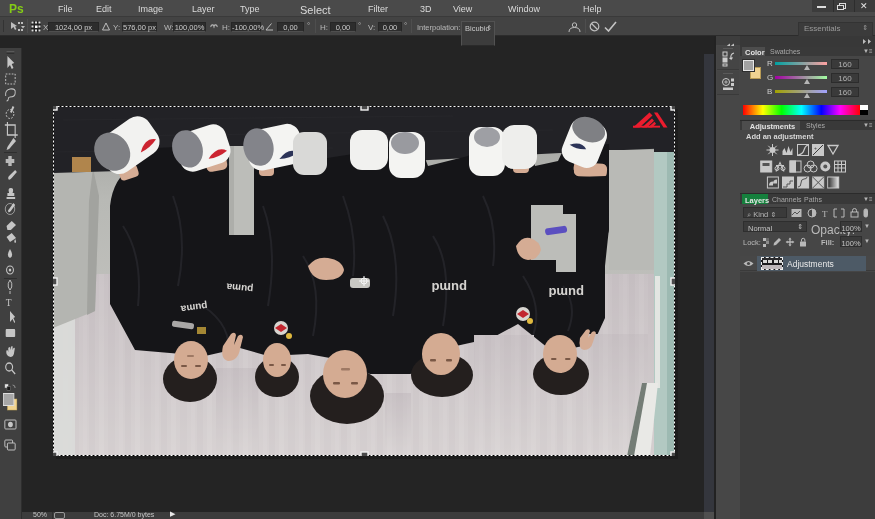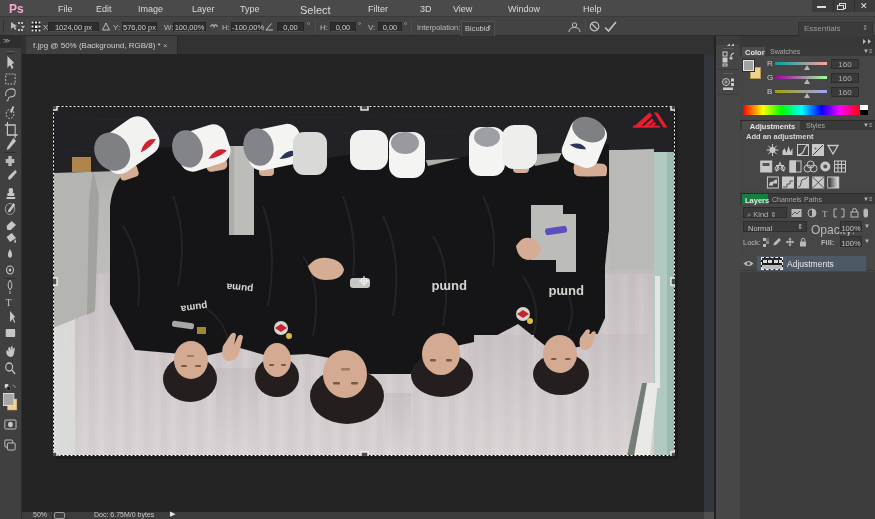--- a/index.html
+++ b/index.html
@@ -9,21 +9,21 @@
   .abs { position:absolute; }
   .lbl { color:#b9b9b9; font-size:8px; }
   .fld { background:#2d2d2d; border:1px solid #262626; border-bottom-color:#4f4f4f;
          color:#cccccc; font-size:7.5px; line-height:8px; padding-top:1px; text-align:center; }
 </style>
 </head>
 <body>
 <div id="app">
 
   <div class="abs" style="left:0;top:0;width:875px;height:17px;background:#4a4a4a;border-bottom:1px solid #3a3a3a;">
-    <span class="abs" style="left:9px;top:2px;font-size:12px;font-weight:bold;color:#f9a8d4;">Ps</span>
+    <span class="abs" style="left:9px;top:2px;font-size:12px;font-weight:bold;color:#84cc16;">Ps</span>
     <span class="abs" style="left:58px;top:4px;font-size:9px;color:#dadada;">File</span>
     <span class="abs" style="left:96px;top:4px;font-size:9px;color:#dadada;">Edit</span>
     <span class="abs" style="left:138px;top:4px;font-size:9px;color:#dadada;">Image</span>
     <span class="abs" style="left:192px;top:4px;font-size:9px;color:#dadada;">Layer</span>
     <span class="abs" style="left:240px;top:4px;font-size:9px;color:#dadada;">Type</span>
     <span class="abs" style="left:300px;top:4px;font-size:11px;color:#dadada;">Select</span>
     <span class="abs" style="left:368px;top:4px;font-size:9px;color:#dadada;">Filter</span>
     <span class="abs" style="left:420px;top:4px;font-size:9px;color:#dadada;">3D</span>
     <span class="abs" style="left:453px;top:4px;font-size:9px;color:#dadada;">View</span>
     <span class="abs" style="left:508px;top:4px;font-size:9px;color:#dadada;">Window</span>
@@ -107,24 +107,20 @@
       <circle cx="5.5" cy="5.5" r="4.3" fill="none" stroke="#bdbdbd" stroke-width="1.2"></circle>
       <line x1="2.5" y1="2.5" x2="8.5" y2="8.5" stroke="#bdbdbd" stroke-width="1.2"></line>
     </svg>
     <svg class="abs" style="left:604px;top:4px;" width="13" height="11" viewBox="0 0 13 11">
       <path d="M1,6.5 L4.5,10 L12,1" fill="none" stroke="#c4c4c4" stroke-width="1.6"></path>
     </svg>
 
     <div class="abs" style="left:798px;top:5px;width:75px;height:23px;background:#3b3b3b;border:1px solid #333;color:#9b9b9b;font-size:8px;padding:1px 0 0 5px;">Essentials<span class="abs" style="right:4px;top:1px;font-size:7px;">⇕</span></div>
   </div>
 
-  <div class="abs" style="left:0;top:36px;width:716px;height:18px;background:#323232;">
-    <div class="abs" style="left:0;top:0;width:22px;height:12px;background:#2e2e2e;color:#b0b0b0;font-size:7px;padding:1px 0 0 3px;">≫</div>
-    <div class="abs" style="left:26px;top:0;width:152px;height:18px;background:#3f3f3f;border-right:1px solid #2a2a2a;color:#cfcfcf;font-size:8px;padding:5px 0 0 7px;">f.jpg @ 50% (Background, RGB/8) * <span style="color:#a9a9a9;font-size:8px;">×</span></div>
-  </div>
 
   <div class="abs" style="left:0;top:48px;width:22px;height:471px;background:#404040;border-right:1px solid #2e2e2e;">
     <svg class="abs" style="left:0;top:0;transform:scale(0.86,1);transform-origin:10px 0;" width="21" height="440" viewBox="0 0 21 440" id="toolsvg">
       <g stroke="#c6c6c6" fill="#c6c6c6">
         <rect x="6" y="3" width="9" height="1" fill="#5a5a5a" stroke="none"></rect>
         <rect x="6" y="5" width="9" height="1" fill="#2f2f2f" stroke="none"></rect>
 
         <path d="M9,9 L9,21 L12,18 L14,22 L16,21 L14,17 L17,16 Z" stroke="none" transform="translate(-2,-1)"></path>
 
         <rect x="5" y="26" width="11" height="10" fill="none" stroke-dasharray="2 1.5" stroke-width="1"></rect>

